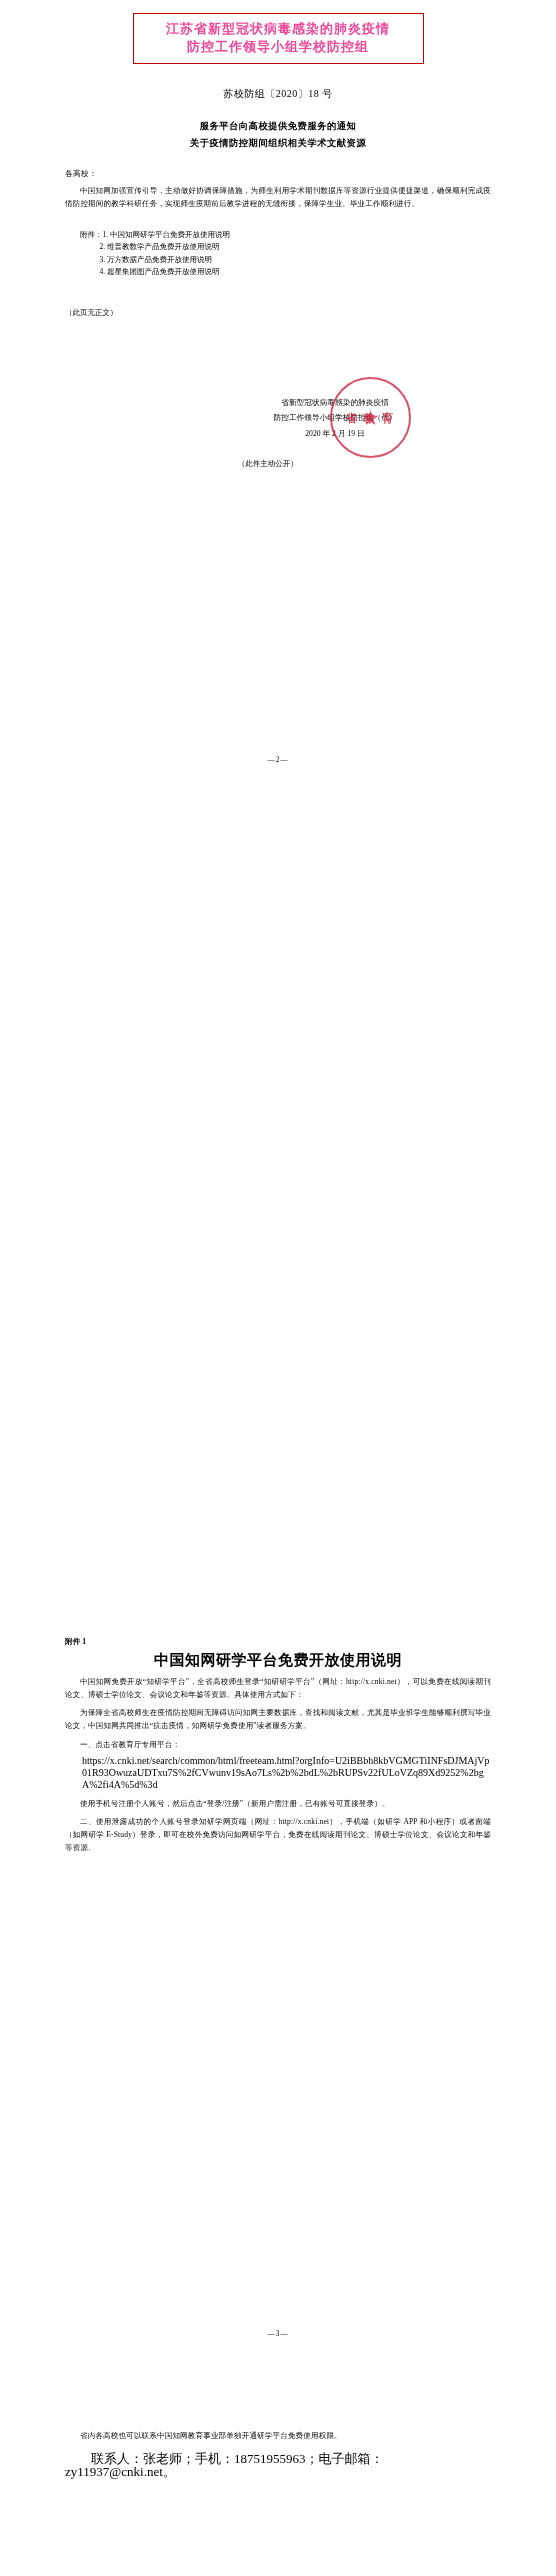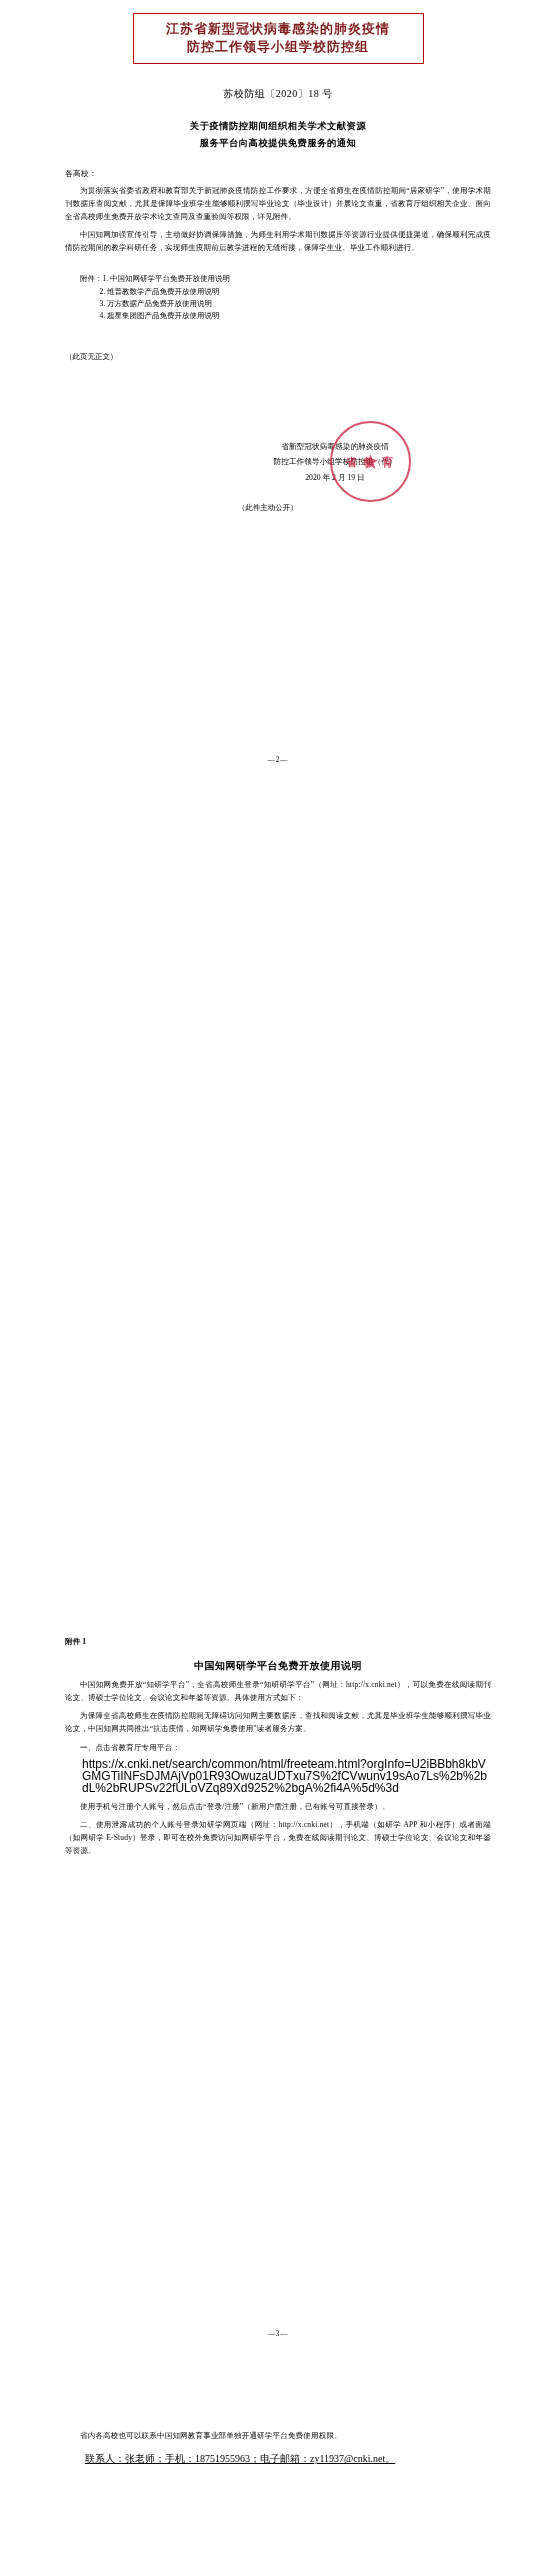--- a/index.html
+++ b/index.html
@@ -23,21 +23,21 @@
     box-sizing: border-box;
   }
   .redbox {
     margin: 0 auto;
     width: 289px;
     border: 1.5px solid #c00000;
     padding: 5.2px 0 6.2px 0;
     text-align: center;
   }
   .redline {
-    color: #7f1d1d;
+    color: #ec4899;
     font-weight: bold;
     font-size: 13px;
     letter-spacing: 1px;
     line-height: 18.5px;
     font-family: "DejaVu Serif", serif;
   }
   .docnum {
     text-align: center;
     font-size: 10px;
     margin-top: 23px;
@@ -153,66 +153,64 @@
     box-sizing: border-box;
   }
   .att-label {
     font-size: 7.7px;
     font-weight: bold;
     margin-left: 65px;
   }
   .att-title {
     text-align: center;
     font-weight: bold;
+    font-size: 15px;
+    margin-top: 4px;
+    letter-spacing: 0.5px;
+  }
+  .url-block {
     font-size: 10px;
-    margin-top: 12px;
-    letter-spacing: 0.5px;
-  }
-  .url-block {
-    font-size: 12px;
     line-height: 12.4px;
     margin: 4.1px 65px 0 82px;
     word-break: break-all;
-    font-family: Liberation Sans, sans-serif;
+    font-family: Liberation Serif, serif;
   }
   
   .p4 {
     height: 787px;
     position: relative;
     padding-top: 62px;
     box-sizing: border-box;
   }
   .contact {
-    font-size: 10px;
+    font-size: 13px;
     line-height: 13px;
     margin: 10.3px 65px 0 65px;
     text-indent: 2em;
-    text-decoration: underline;
   }
 </style>
 </head>
 <body>
 
 <div class="page p1">
 
   <div class="redbox">
     <div class="redline">江苏省新型冠状病毒感染的肺炎疫情</div>
     <div class="redline">防控工作领导小组学校防控组</div>
   </div>
 
   <div class="docnum">苏校防组〔2020〕18 号</div>
 
   <div class="title-main">
+    <div>服务平台向高校提供免费服务的通知</div>
     <div>关于疫情防控期间组织相关学术文献资源</div>
-    <div>服务平台向高校提供免费服务的通知</div>
   </div>
 
   <div class="salutation">各高校：</div>
 
-  <div class="body-p">为贯彻落实省委省政府和教育部关于新冠肺炎疫情防控工作要求，方便全省师生在疫情防控期间“居家研学”，使用学术期刊数据库查阅文献，尤其是保障毕业班学生能够顺利撰写毕业论文（毕业设计）并展论文查重，省教育厅组织相关企业、面向全省高校师生免费开放学术论文查同及查重验阅等权限，详见附件。</div>
   <div class="body-p">中国知网加强宣传引导，主动做好协调保障措施，为师生利用学术期刊数据库等资源行业提供便捷渠道，确保顺利完成疫情防控期间的教学科研任务，实现师生疫期前后教学进程的无缝衔接，保障学生业。毕业工作顺利进行。</div>
 
   <div class="attach-head">附件：1. 中国知网研学平台免费开放使用说明</div>
   <ul class="attach-list">
     <li>2. 维普教数学产品免费开放使用说明</li>
     <li>3. 万方数据产品免费开放使用说明</li>
     <li>4. 超星集团图产品免费开放使用说明</li>
   </ul>
 
   <div class="noteline">（此页无正文）</div>

